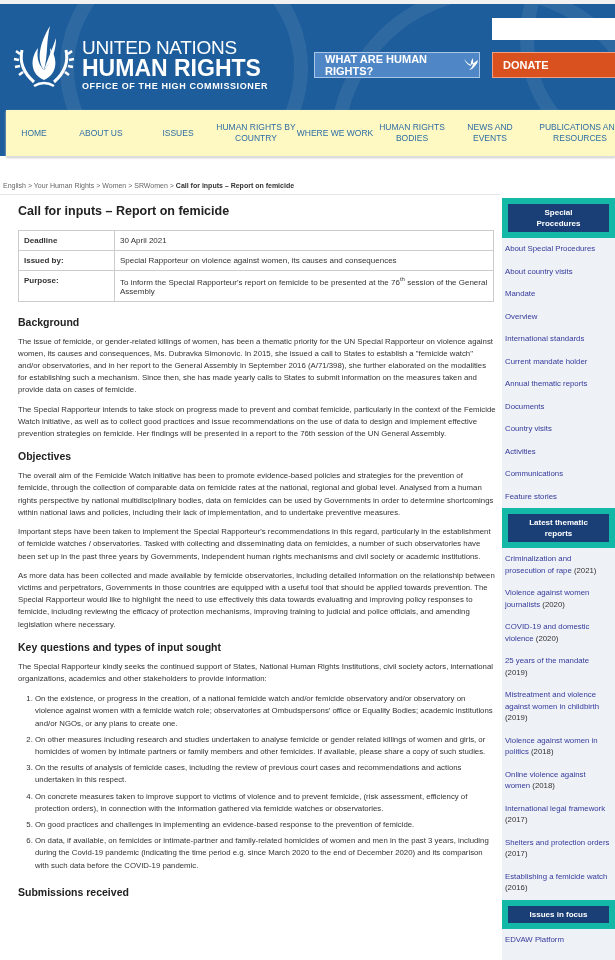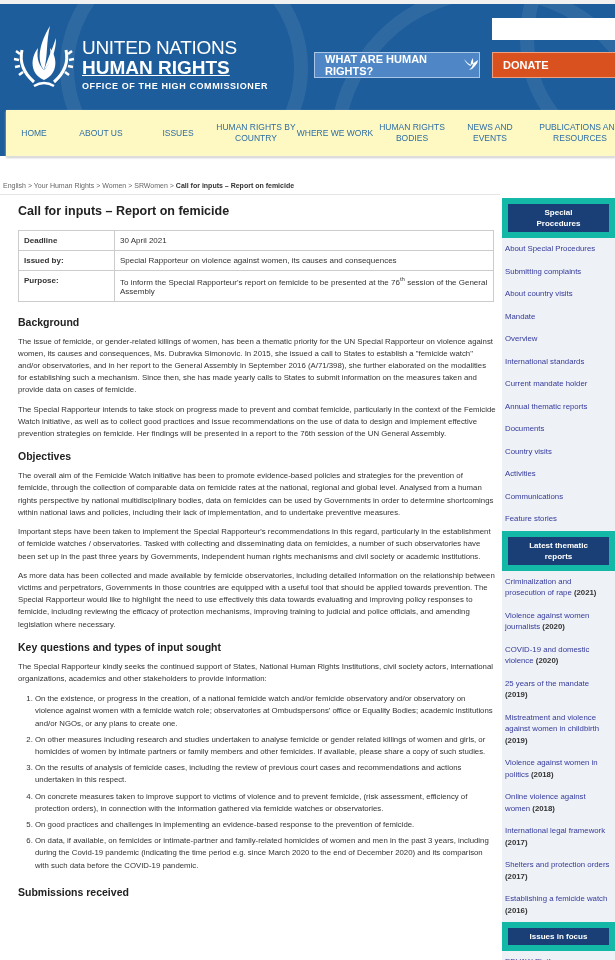--- a/index.html
+++ b/index.html
@@ -3,21 +3,21 @@
 <meta charset="utf-8">
 <style>
   html, body { margin:0; padding:0; }
   body { width:615px; height:960px; overflow:hidden; background:#fff; font-family:"Liberation Sans", sans-serif; color:#333; position:relative; }
   .topstrip { position:absolute; left:0; top:0; width:615px; height:4px; background:#f1f1f1; }
   .header { position:absolute; left:0; top:4px; width:615px; height:106px; background:#1d5d9b; overflow:hidden; }
   .header .wave { position:absolute; border-radius:50%; border:14px solid rgba(255,255,255,0.08); }
   .logo { position:absolute; left:12px; top:16px; width:64px; height:72px; }
   .logo-text { position:absolute; left:82px; top:34px; color:#fff; }
   .lt1 { font-size:19px; letter-spacing:-0.3px; line-height:20px; }
-  .lt2 { font-size:19px; font-weight:bold; line-height:20px;text-decoration:underline; }
+  .lt2 { font-size:23px; font-weight:bold; line-height:20px; }
   .lt3 { font-size:9px; font-weight:bold; letter-spacing:0.6px; margin-top:3px; }
   .search { position:absolute; left:492px; top:14px; width:130px; height:20px; background:#fff; }
   .btn-whr { position:absolute; left:314px; top:48px; width:166px; height:26px; background:#4f86c6; border:1px solid #a9c6e6; color:#fff; font-size:11px; font-weight:bold; display:flex; align-items:center; padding-left:10px; box-sizing:border-box; gap:0; }
   .btn-donate { position:absolute; left:492px; top:48px; width:130px; height:26px; background:#d8511e; border:1px solid #f0a080; color:#fff; font-size:11px; font-weight:bold; display:flex; align-items:center; padding-left:10px; box-sizing:border-box; }
   .nav { position:absolute; left:6px; top:110px; width:609px; height:46px; background:#fef9c3; border-bottom:1px solid #ddd; box-shadow:0 1px 2px #ccc; }
   .nav-left { position:absolute; left:0; top:110px; width:6px; height:46px; background:#1d5d9b; }
   .nav-item { position:absolute; top:0; height:46px; display:flex; align-items:center; justify-content:center; text-align:center; font-size:8.5px; color:#2e6da4; line-height:11px; }
   .breadcrumb { position:absolute; left:3px; top:182px; font-size:7px; color:#666; }
   .breadcrumb b { color:#333; }
   .bc-line { position:absolute; left:0; top:194px; width:500px; height:1px; background:#e5e5e5; }
@@ -26,21 +26,21 @@
   table.info { border-collapse:collapse; width:476px; font-size:8px; margin-left:0; }
   table.info td { border:1px solid #ccc; padding:5px 5px; vertical-align:top; color:#333; }
   table.info td.k { width:85px; font-weight:bold; }
   h2 { font-size:10.5px; margin:14px 0 8px 0; color:#222; font-weight:bold; }
   p { font-size:7.8px; line-height:12.2px; margin:0 0 7px 0; color:#333; }
   ol { font-size:7.8px; line-height:12.2px; margin:8px 0 0 0; padding-left:17px; }
   ol li { margin-bottom:4px; }
   .sidebar { position:absolute; left:502px; top:198px; width:113px; height:762px; background:#eef1f6; }
   .sb-head { background:#1a3f76; color:#fff; font-size:8px; font-weight:bold; text-align:center; padding:3px 18px; line-height:11px; border:6px solid #14b8a6; }
   .sb-item { font-size:7.8px; color:#343a9b; padding:5px 3px 6px 3px; line-height:11.5px; }
-  .sb-item .yr { color:#333;font-weight:bold; }
+  .sb-item .yr { color:#333; }
 </style>
 </head>
 <body>
 
 <div class="topstrip"></div>
 
 <div class="header">
   <div class="wave" style="left:60px;top:-60px;width:220px;height:220px;"></div>
   <div class="wave" style="left:330px;top:-20px;width:300px;height:300px;"></div>
   <div class="wave" style="left:520px;top:-80px;width:160px;height:200px;"></div>
@@ -132,21 +132,20 @@
     <li>On concrete measures taken to improve support to victims of violence and to prevent femicide, (risk assessment, efficiency of protection orders), in connection with the information gathered via femicide watches or observatories.</li>
     <li>On good practices and challenges in implementing an evidence-based response to the prevention of femicide.</li>
     <li>On data, if available, on femicides or intimate-partner and family-related homicides of women and men in the past 3 years, including during the Covid-19 pandemic (indicating the time period e.g. since March 2020 to the end of December 2020) and its comparison with such data before the COVID-19 pandemic.</li>
   </ol>
   <h2>Submissions received</h2>
 </div>
 
 <div class="sidebar">
   <div class="sb-head">Special Procedures</div>
   <a class="sb-item" style="display:block;">About Special Procedures</a>
-  <a class="sb-item" style="display:block;">Submitting complaints</a>
   <a class="sb-item" style="display:block;">About country visits</a>
 
   <a class="sb-item" style="display:block;">Mandate</a>
   <a class="sb-item" style="display:block;">Overview</a>
   <a class="sb-item" style="display:block;">International standards</a>
   <a class="sb-item" style="display:block;">Current mandate holder</a>
   <a class="sb-item" style="display:block;">Annual thematic reports</a>
   <a class="sb-item" style="display:block;">Documents</a>
   <a class="sb-item" style="display:block;">Country visits</a>
   <a class="sb-item" style="display:block;">Activities</a>

